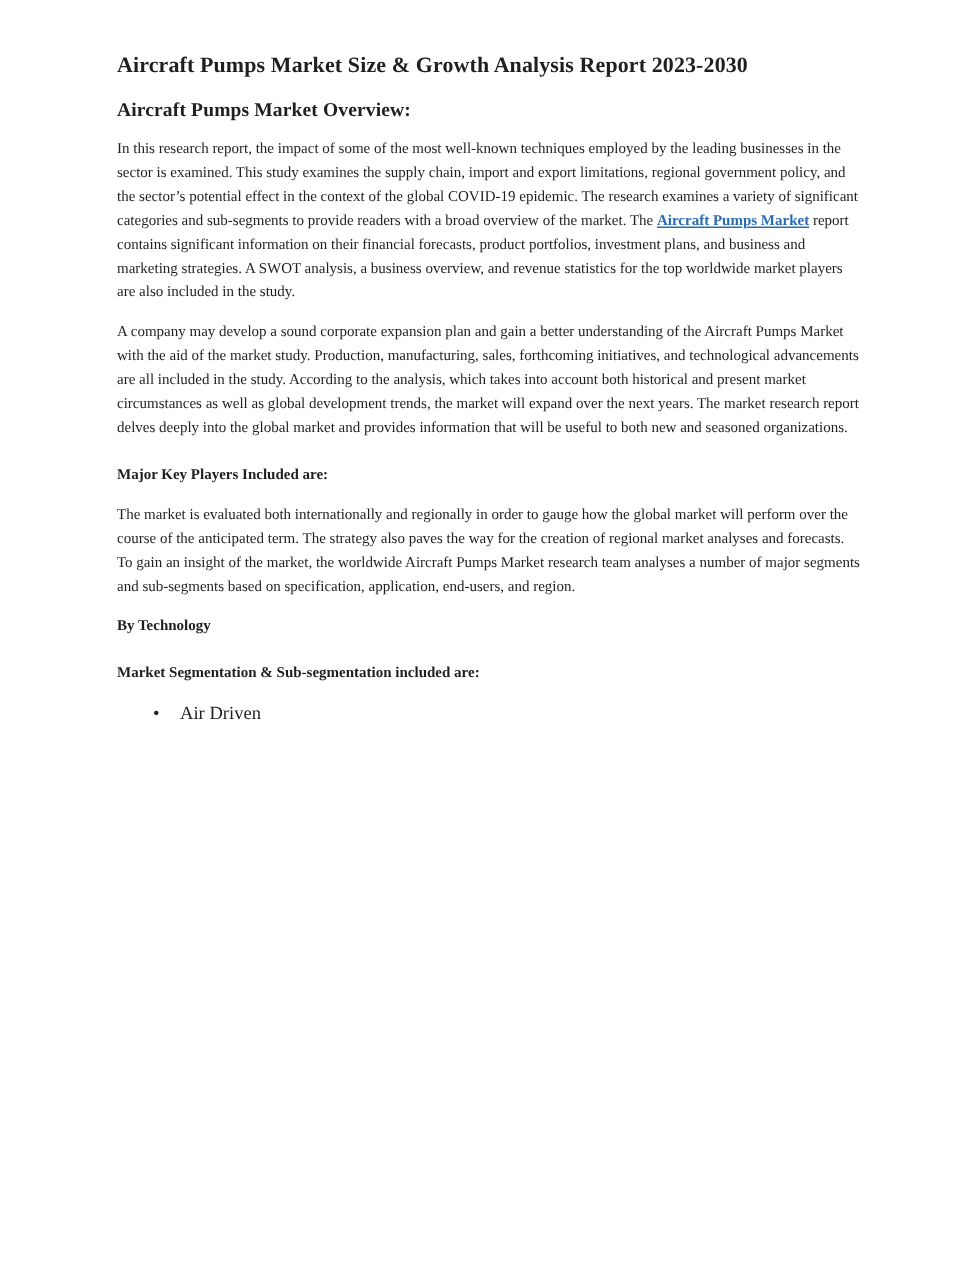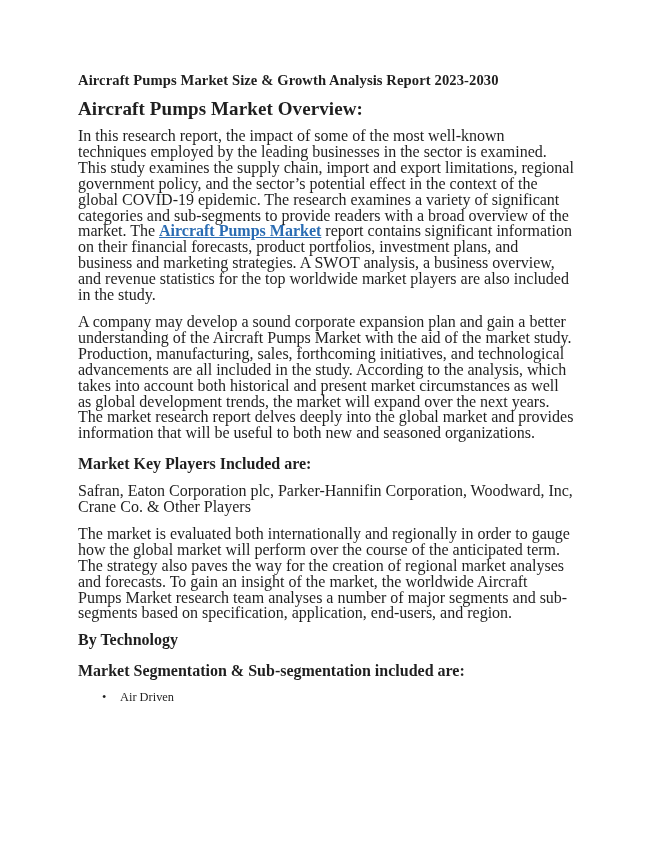--- a/index.html
+++ b/index.html
@@ -11,39 +11,39 @@
     width: 650px;
     height: 841px;
     overflow: hidden;
     font-family: "Liberation Serif", "DejaVu Serif", serif;
     color: #1f1f1f;
   }
   .page {
     box-sizing: border-box;
     width: 650px;
     height: 841px;
-    padding: 72px 76px 0 78px;
+    padding: 36px 76px 0 78px;
     background: #ffffff;
   }
   h1.doc-title {
     font-size: 14.6px;
     font-weight: bold;
     margin: 0 0 11px 0;
     line-height: 17px;
     letter-spacing: 0.1px;
   }
   h2.doc-heading {
-    font-size: 19px;
+    font-size: 13px;
     font-weight: bold;
     margin: 0 0 11px 0;
     line-height: 17px;
     letter-spacing: 0.1px;
   }
   p {
-    font-size: 16px;
+    font-size: 10px;
     line-height: 15.9px;
     margin: 0 0 11px 0;
     text-align: left;
   }
   p.bold, .bold {
     font-weight: bold;
   }
   a.link {
     color: #2a6cb3;
     font-weight: bold;
@@ -77,23 +77,22 @@
   <h1 class="doc-title">Aircraft Pumps Market Size &amp; Growth Analysis Report 2023-2030</h1>
 
   <h2 class="doc-heading">Aircraft Pumps Market Overview:</h2>
 
   <p><span>In this research report, the impact of some of the most well-known techniques employed by the leading businesses in the sector is examined. This study examines the supply chain, import and export limitations, regional government policy, and the sector’s potential effect in the context of the global COVID-19 epidemic. The research examines a variety of significant categories and sub-segments to provide readers with a broad overview of the market. The </span><a class="link">Aircraft Pumps Market</a><span> report contains significant information on their financial forecasts, product portfolios, investment plans, and business and marketing strategies. A SWOT analysis, a business overview, and revenue statistics for the top worldwide market players are also included in the study.</span></p>
 
   <p>A company may develop a sound corporate expansion plan and gain a better understanding of the Aircraft Pumps Market with the aid of the market study. Production, manufacturing, sales, forthcoming initiatives, and technological advancements are all included in the study. According to the analysis, which takes into account both historical and present market circumstances as well as global development trends, the market will expand over the next years. The market research report delves deeply into the global market and provides information that will be useful to both new and seasoned organizations.</p>
 
 
 
-  <p class="bold mt-extra">Market Key Players Included are:</p>
+  <p class="bold mt-extra">Major Key Players Included are:</p>
 
-  <p>Safran, Eaton Corporation plc, Parker-Hannifin Corporation, Woodward, Inc, Crane Co. &amp; Other Players</p>
 
 
   <p>The market is evaluated both internationally and regionally in order to gauge how the global market will perform over the course of the anticipated term. The strategy also paves the way for the creation of regional market analyses and forecasts. To gain an insight of the market, the worldwide Aircraft Pumps Market research team analyses a number of major segments and sub-segments based on specification, application, end-users, and region.</p>
 
   <p class="bold">By Technology</p>
 
   <p class="bold mt-extra">Market Segmentation &amp; Sub-segmentation included are:</p>
 
   <ul class="bullet-list">
     <li>

